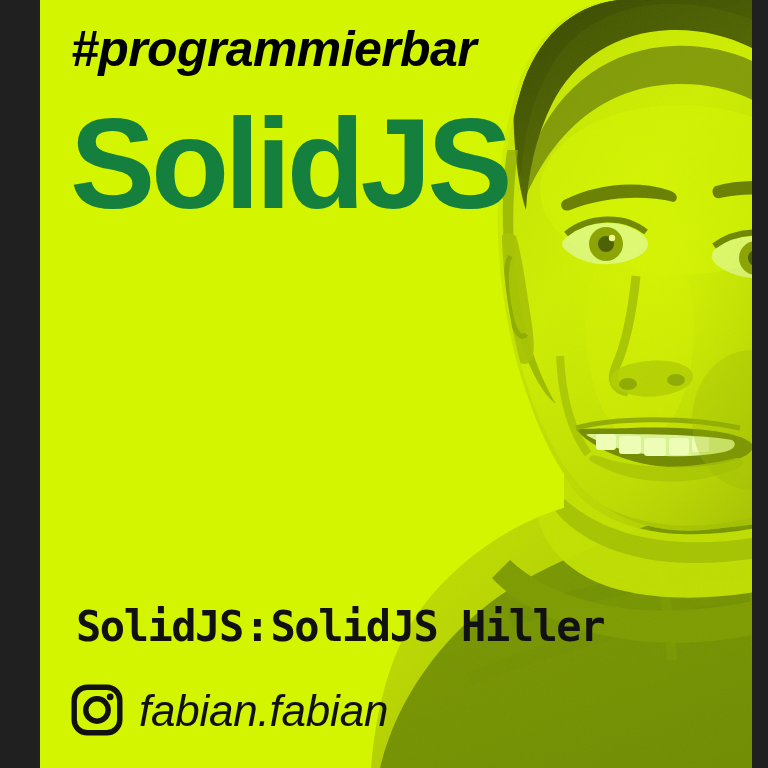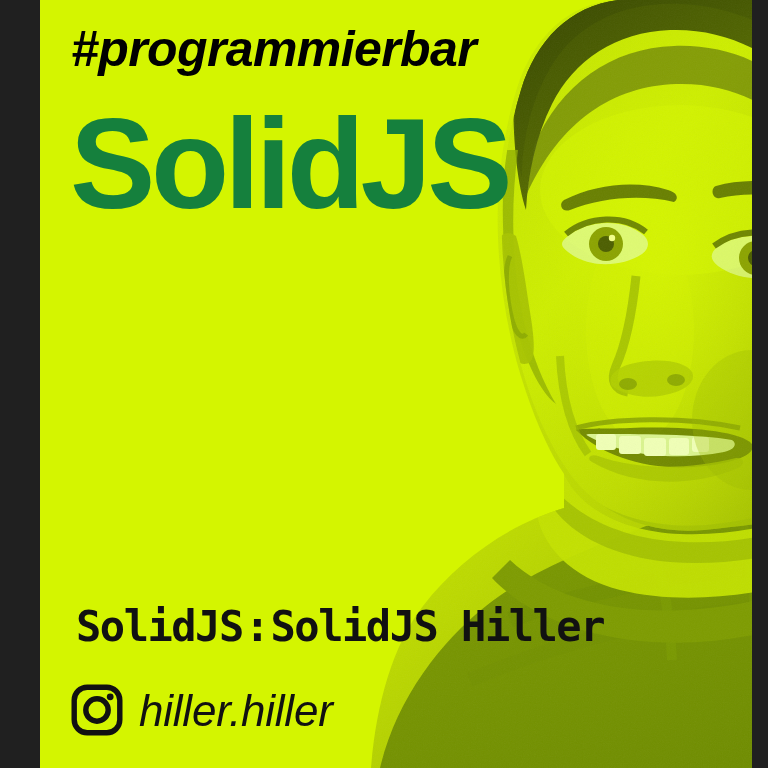--- a/index.html
+++ b/index.html
@@ -297,17 +297,17 @@
     <div class="speaker-line">
       <span class="sp-label">SolidJS</span><span class="sp-colon">:</span><span class="sp-name">SolidJS Hiller</span>
     </div>
 
     <div class="handle-row">
       <svg class="ig-icon" viewBox="0 0 52 52" aria-hidden="true">
         <rect x="3.2" y="3.2" width="45.6" height="45.6" rx="13" ry="13" fill="none" stroke="#111111" stroke-width="5.4"></rect>
         <circle cx="26" cy="26" r="11.2" fill="none" stroke="#111111" stroke-width="5.4"></circle>
         <circle cx="39.2" cy="12.8" r="3.4" fill="#111111"></circle>
       </svg>
-      <span class="handle-text">hiller.hiller</span>
+      <span class="handle-text">fabian.fabian</span>
     </div>
 
   </div>
 </div>
 
 </body></html>

